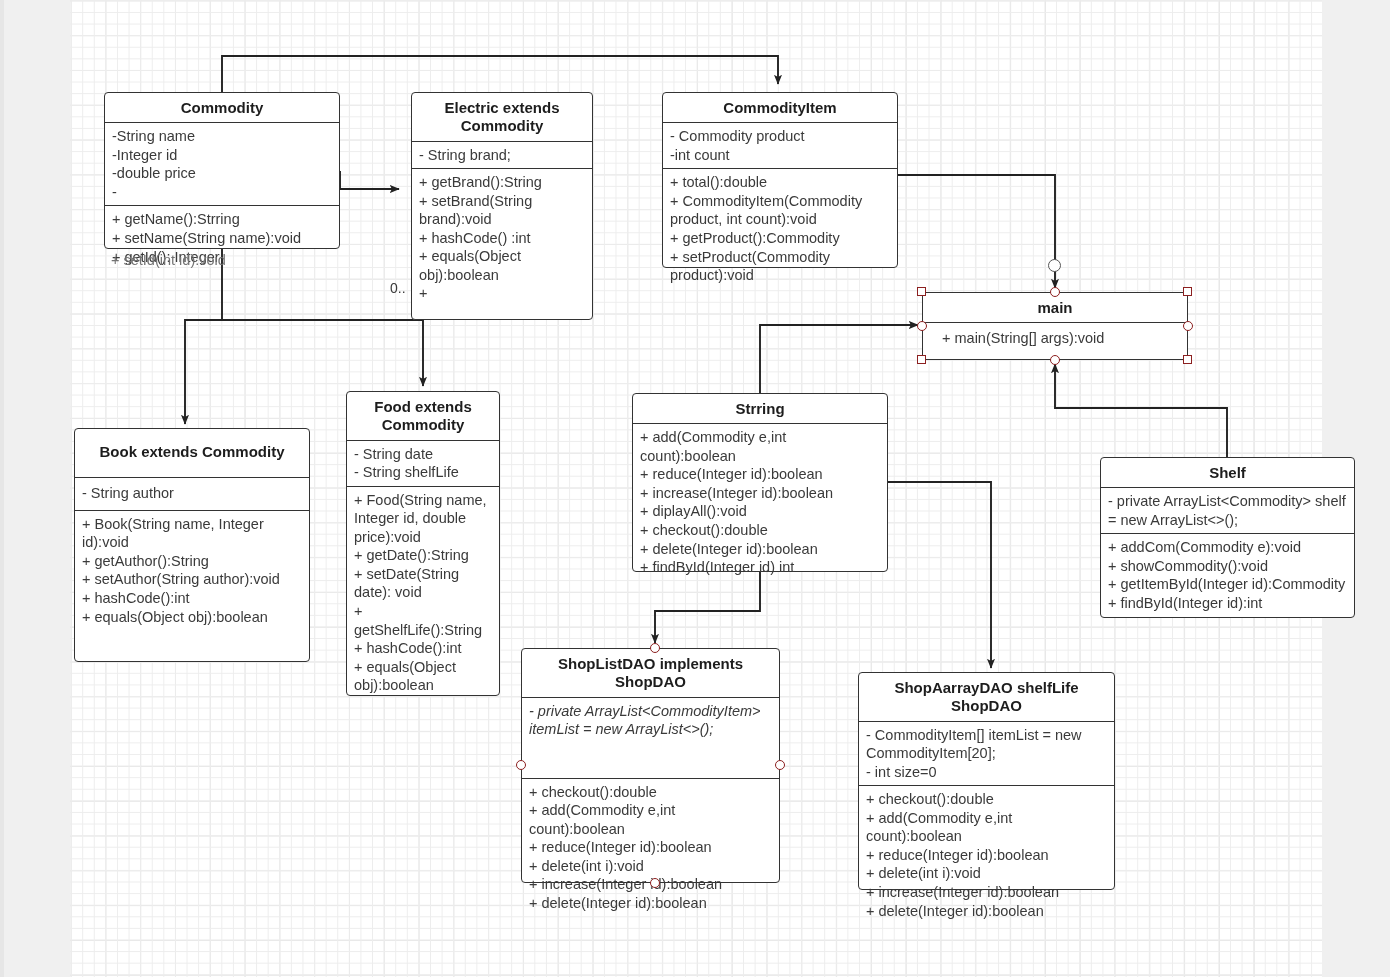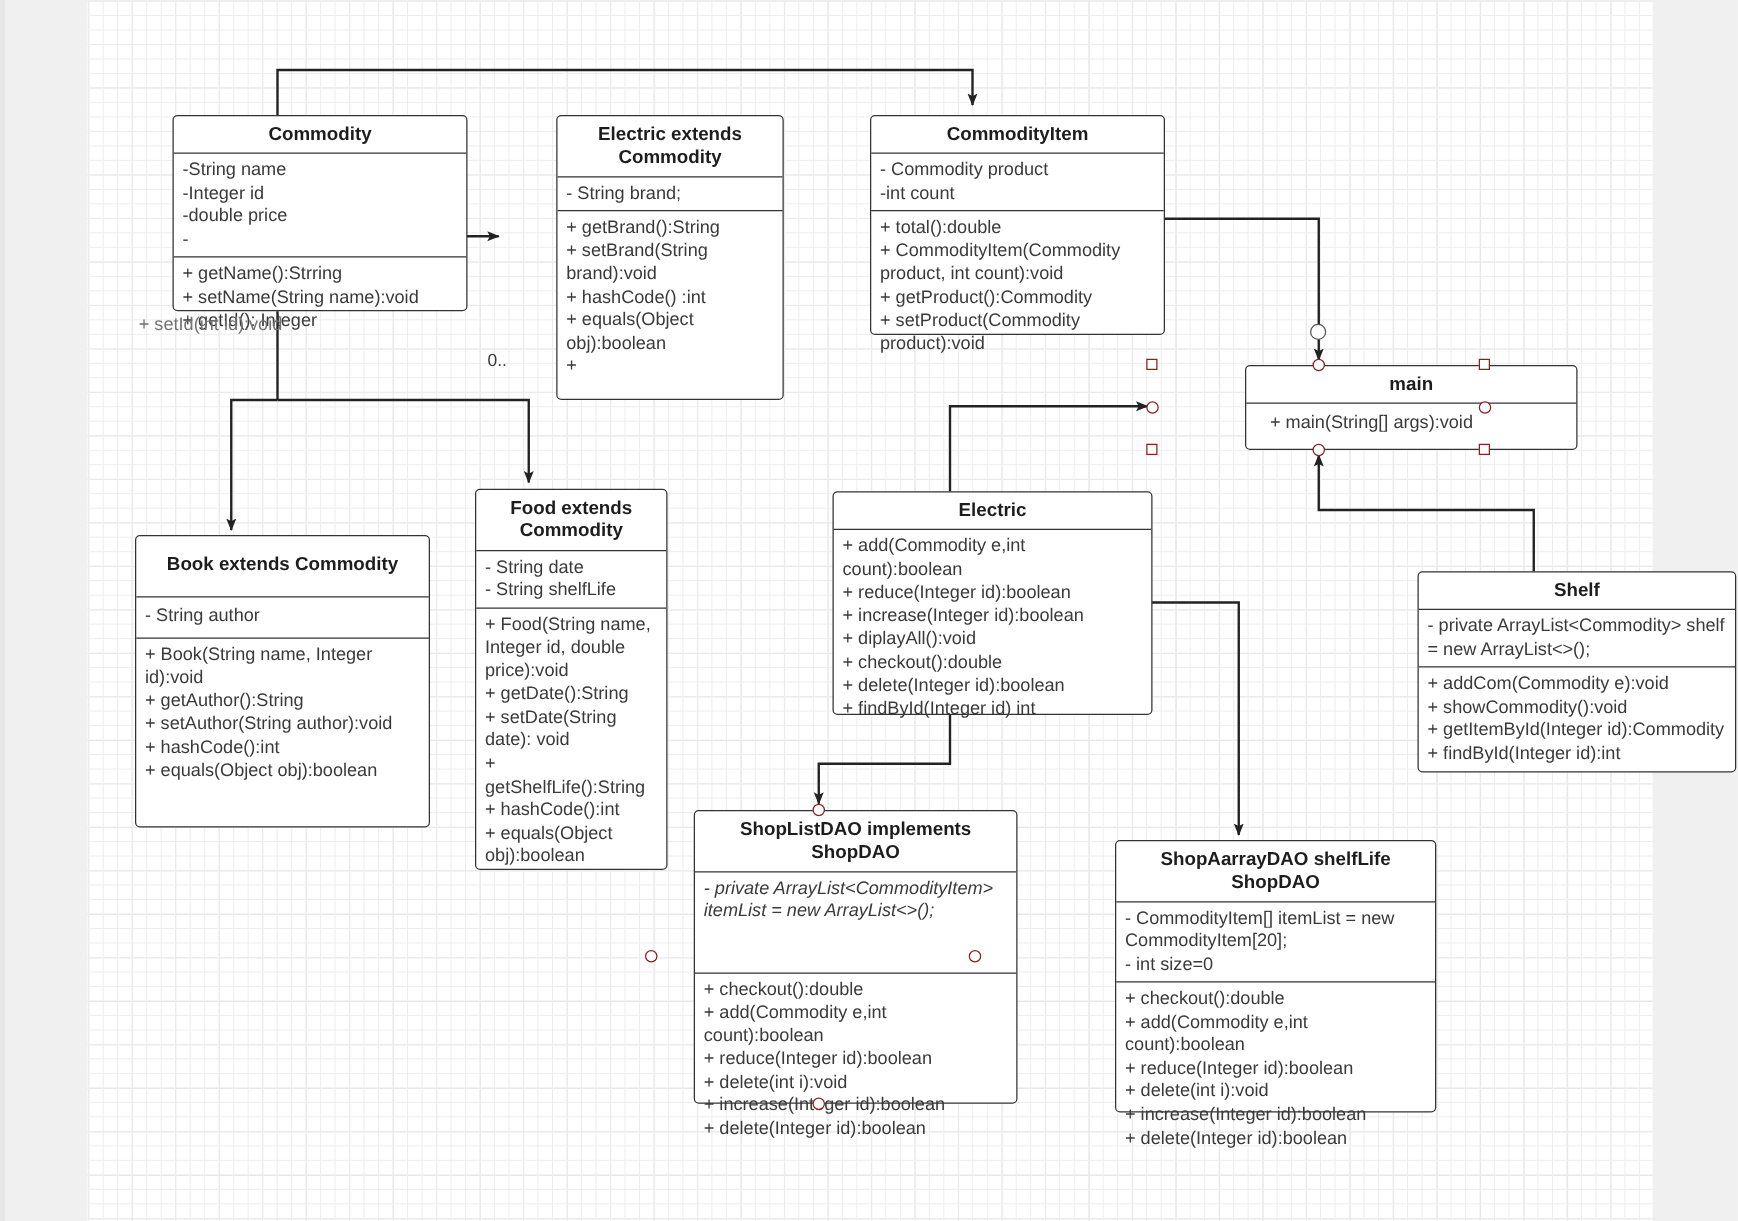--- a/index.html
+++ b/index.html
@@ -47,21 +47,20 @@
   .uml {
     position: absolute;
     box-sizing: border-box;
     background: #ffffff;
     border: 1.6px solid #333333;
     border-radius: 4px;
     color: #3a3a3a;
     font-size: 14.5px;
     line-height: 1.28;
     overflow: visible;
-    margin-left: 34px;
   }
   .uml .title {
     text-align: center;
     font-weight: bold;
     color: #1d1d1d;
     padding: 6px 6px 5px 6px;
     font-size: 15px;
     line-height: 1.22;
   }
   .uml .sep {
@@ -200,21 +199,21 @@
     </div>
     <div class="sep"></div>
     <div class="compartment">
       <div class="member">+ total():double</div>
       <div class="member">+ CommodityItem(Commodity product, int count):void</div>
       <div class="member">+ getProduct():Commodity</div>
       <div class="member">+ setProduct(Commodity product):void</div>
     </div>
   </div>
 
-  <div class="uml" style="left:962px; top:292px; width:266px; height:68px;">
+  <div class="uml" style="left:922px; top:292px; width:266px; height:68px;">
     <div class="title">main</div>
     <div class="sep"></div>
     <div class="compartment" style="padding-top:6px;">
       <div class="member" style="padding-left:12px;">+ main(String[] args):void</div>
     </div>
   </div>
 
   <div class="handle-sq" style="left:917px; top:287px;"></div>
   <div class="handle-sq" style="left:1183px; top:287px;"></div>
   <div class="handle-sq" style="left:917px; top:355px;"></div>
@@ -253,21 +252,21 @@
       <div class="member">+ Food(String name, Integer id, double price):void</div>
       <div class="member">+ getDate():String</div>
       <div class="member">+ setDate(String date): void</div>
       <div class="member">+ getShelfLife():String</div>
       <div class="member">+ hashCode():int</div>
       <div class="member">+ equals(Object obj):boolean</div>
     </div>
   </div>
 
   <div class="uml" style="left:632px; top:393px; width:256px; height:179px;">
-    <div class="title">Electric</div>
+    <div class="title">Strring</div>
     <div class="sep"></div>
     <div class="compartment">
       <div class="member">+ add(Commodity e,int count):boolean</div>
       <div class="member">+ reduce(Integer id):boolean</div>
       <div class="member">+ increase(Integer id):boolean</div>
       <div class="member">+ diplayAll():void</div>
       <div class="member">+ checkout():double</div>
       <div class="member">+ delete(Integer id):boolean</div>
       <div class="member">+ findById(Integer id) int</div>
     </div>

